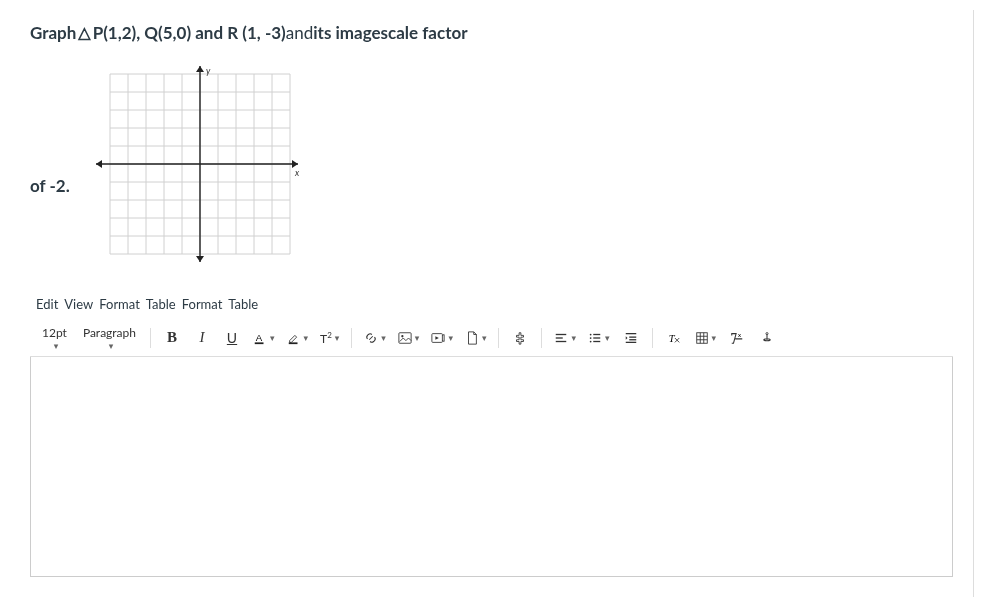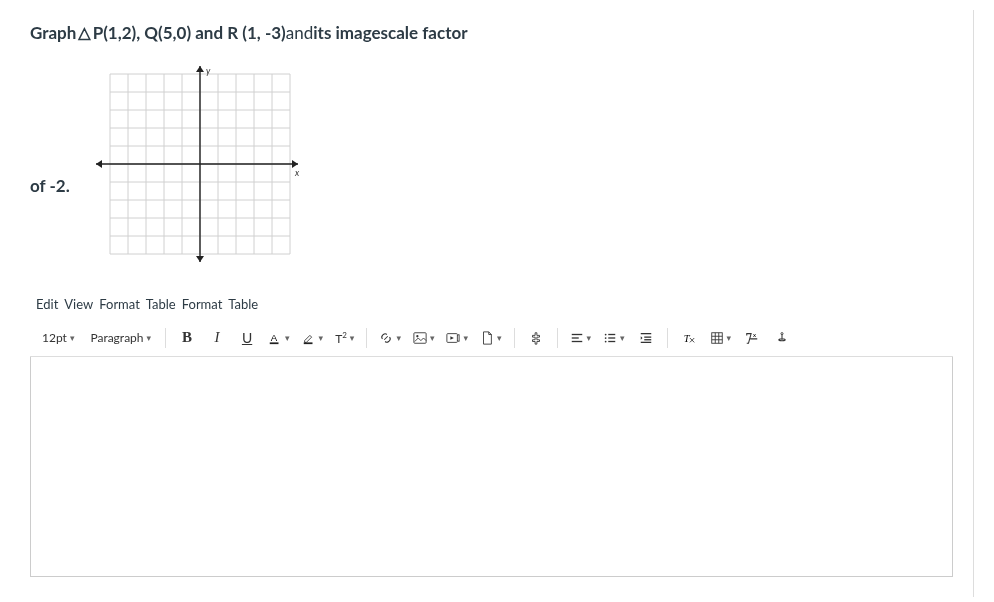--- a/index.html
+++ b/index.html
@@ -14,21 +14,21 @@
 .graph-box { margin-left: 8px; }
 svg.grid { display: block; }
 
 .editor-wrap { margin-top: 30px; }
 .menubar { display: flex; gap: 6px; font-size: 13px; color: #2d3b45; padding: 2px 6px 8px 6px; }
 .menubar span { cursor: pointer; }
 
 .toolbar { display: flex; align-items: center; gap: 4px; padding: 4px 6px; font-size: 13px; color: #333; border-bottom: 1px solid #ddd; flex-wrap: nowrap; }
 .tb-item { display: inline-flex; align-items: center; justify-content: center; height: 28px; min-width: 26px; padding: 0 4px; cursor: pointer; border-radius: 3px; color: #333; }
 .tb-sep { width: 1px; height: 20px; background: #ddd; margin: 0 4px; }
-.tb-text { font-size: 12px; padding: 0 6px; }
+.tb-text { font-size: 12px; padding: 0 6px; flex-direction: column; }
 .chev { font-size: 9px; margin-left: 3px; color: #666; }
 .bold-b { font-family: Georgia, 'Times New Roman', serif; font-weight: 700; font-size: 15px; }
 .ital-i { font-family: Georgia, 'Times New Roman', serif; font-style: italic; font-size: 15px; }
 .under-u { text-decoration: underline; font-size: 14px; }
 .super-t { font-size: 12px; position: relative; }
 .super-t sup { font-size: 8px; }
 .icon-svg-sm { width: 14px; height: 14px; }
 
 .editor-body { border: 1px solid #ccc; border-top: none; min-height: 220px; background: #fff; padding: 12px; font-size: 14px; outline: none; }
 </style>

